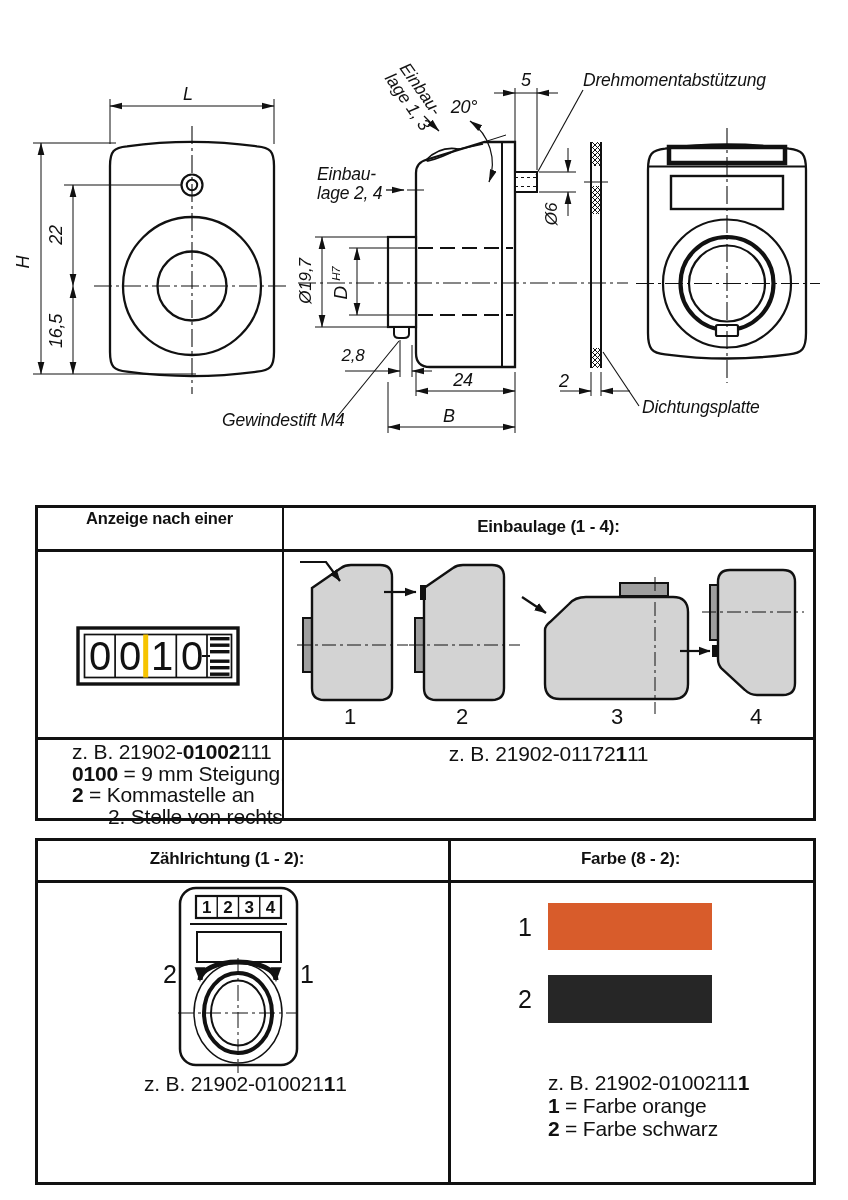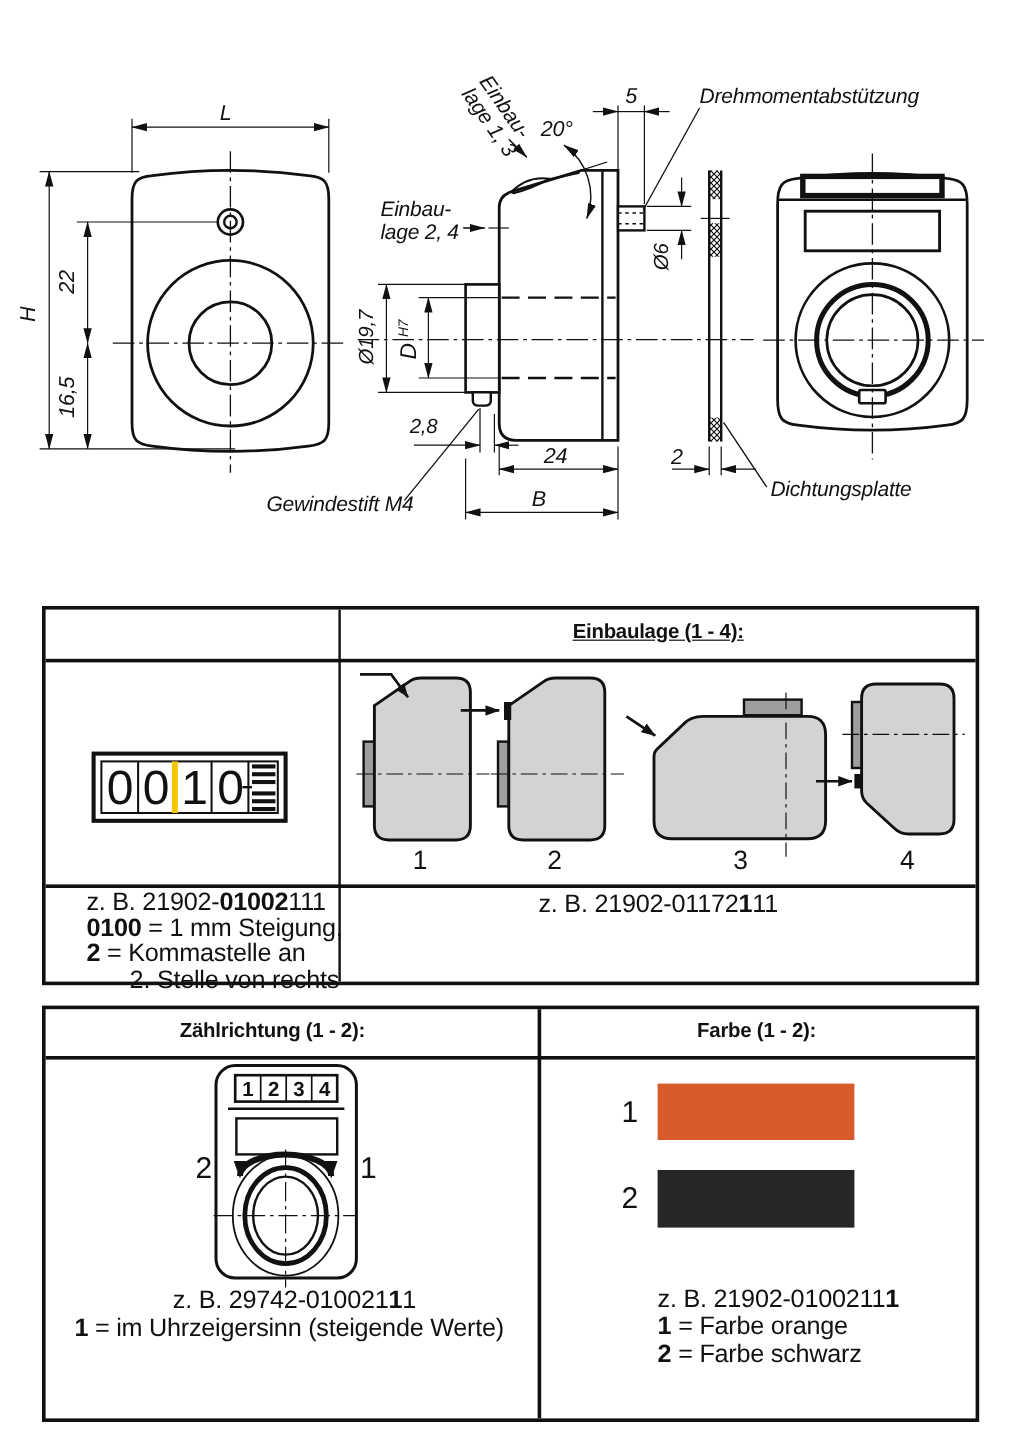--- a/index.html
+++ b/index.html
@@ -165,22 +165,23 @@
     </g>
   </svg>
 
   <div class="tbl" style="left:35px;top:505px;width:781px;height:316px;">
     <div class="hline" style="top:41px;"></div>
     <div class="hline" style="top:229px;"></div>
     <div class="vline" style="left:243.5px;"></div>
   </div>
 
   <div class="hdr" style="left:38px;top:508px;width:243px;">
-  </div>
-  <div class="hdr" style="left:284px;top:517px;width:529px;font-size:17px;text-decoration:underline;">Einbaulage (1 - 4):</div>
+    <div>Anzeige nach einer</div>
+  </div>
+  <div class="hdr" style="left:284px;top:517px;width:529px;font-size:17px;">Einbaulage (1 - 4):</div>
 
   <svg style="left:76px;top:626px;" width="164" height="60" viewBox="0 0 164 60">
     <rect x="2" y="2" width="160" height="56" fill="#fff" stroke="#111" stroke-width="3.4"></rect>
     <rect x="8.5" y="8.5" width="147" height="43" fill="#fff" stroke="#111" stroke-width="1.7"></rect>
     <path d="M39.1,8.5 L39.1,51.5 M100.3,8.5 L100.3,51.5 M131,8.5 L131,51.5" stroke="#111" stroke-width="1.7"></path>
     <rect x="67.2" y="8.5" width="5" height="43" style="fill: rgb(246, 196, 0);"></rect>
     <text class="cdig" text-anchor="middle" x="24" y="44">0</text>
     <text class="cdig" text-anchor="middle" x="54" y="44">0</text>
     <text class="cdig" text-anchor="middle" x="86" y="44">1</text>
     <text class="cdig" text-anchor="middle" x="116" y="44">0</text>
@@ -232,35 +233,35 @@
       <path d="M434,30 Q434,18 446,18 L499,18 Q511,18 511,30 L511,131 Q511,143 499,143 L473,143 Q466,143 461,138 L438,117 Q434,113 434,107 Z" fill="#d3d3d3" stroke="#111" stroke-width="2.4"></path>
       <rect x="428" y="93" width="7" height="12" fill="#111"></rect>
       <path d="M418,60 L520,60" stroke="#111" stroke-width="1" stroke-dasharray="14 4 3 4" fill="none"></path>
       <path d="M396,99 L426,99" stroke="#111" stroke-width="2.2" fill="none" marker-end="url(#ar2)"></path>
       <text class="num" text-anchor="middle" x="472" y="172">4</text>
     </g>
   </svg>
 
   <div class="txt" style="left:72px;top:741px;">
     <div><span>z. B. 21902-</span><b>01002</b><span>111</span></div>
-    <div><b>0100</b><span> = 1 mm Steigung,</span></div>
+    <div><b>0100</b><span> = 9 mm Steigung,</span></div>
     <div><b>2</b><span> = Kommastelle an</span></div>
     <div class="indent"><span>2. Stelle von rechts</span></div>
   </div>
   <div class="txt" style="left:284px;top:743px;width:529px;text-align:center;line-height:22px;">
     <div><span>z. B. 21902-01172</span><b>1</b><span>11</span></div>
   </div>
 
   <div class="tbl" style="left:35px;top:838px;width:781px;height:347px;">
     <div class="hline" style="top:39px;"></div>
     <div class="vline" style="left:410px;"></div>
   </div>
 
   <div class="hdr" style="left:38px;top:849px;width:378px;font-size:17px;">Zählrichtung (1 - 2):</div>
-  <div class="hdr" style="left:448px;top:849px;width:365px;font-size:17px;">Farbe (1 - 2):</div>
+  <div class="hdr" style="left:448px;top:849px;width:365px;font-size:17px;">Farbe (8 - 2):</div>
 
   <svg style="left:148px;top:880px;" width="184" height="196" viewBox="0 0 184 196">
     <defs>
       <marker id="arb" viewBox="0 0 14 11" markerWidth="15" markerHeight="12" refX="12" refY="5.5" orient="auto-start-reverse" markerUnits="userSpaceOnUse">
         <path d="M0,0.5 L14,5.5 L0,10.5 Z" fill="#111"></path>
       </marker>
     </defs>
     <rect x="32" y="8" width="117" height="177" rx="16" fill="#fff" stroke="#111" stroke-width="2.5"></rect>
     <rect x="48" y="16" width="85" height="22" fill="#fff" stroke="#111" stroke-width="2.2"></rect>
     <path d="M69.25,16 L69.25,38 M90.5,16 L90.5,38 M111.75,16 L111.75,38" stroke="#111" stroke-width="1.4"></path>
@@ -274,22 +275,21 @@
     <ellipse cx="90" cy="133" rx="34" ry="40" fill="none" stroke="#111" stroke-width="4"></ellipse>
     <ellipse cx="90" cy="133" rx="27" ry="32.5" fill="none" stroke="#111" stroke-width="2"></ellipse>
     <path d="M52,100 A38,18 0 0 1 128,100" fill="none" stroke="#111" stroke-width="5" marker-start="url(#arb)" marker-end="url(#arb)"></path>
     <path d="M90,78 L90,193" stroke="#111" stroke-width="1" stroke-dasharray="16 4 3 4"></path>
     <path d="M30,133 L148,133" stroke="#111" stroke-width="1" stroke-dasharray="16 4 3 4"></path>
   </svg>
   <div class="swlabel" style="left:163px;top:960px;">2</div>
   <div class="swlabel" style="left:300px;top:960px;">1</div>
 
   <div class="txt" style="left:62px;top:1073px;line-height:22.5px;">
-    <div style="padding-left:82px;"><span>z. B.  29742-010021</span><b>1</b><span>1</span></div>
-    <div><b>1</b><span> = im Uhrzeigersinn (steigende Werte)</span></div>
+    <div style="padding-left:82px;"><span>z. B.  21902-010021</span><b>1</b><span>1</span></div>
   </div>
 
   <div class="swlabel" style="left:518px;top:913px;">1</div>
   <div class="swatch" style="left: 548px; top: 903px; width: 164px; height: 47px; background-color: rgb(216, 92, 43);"></div>
   <div class="swlabel" style="left:518px;top:985px;">2</div>
   <div class="swatch" style="left: 548px; top: 975px; width: 164px; height: 48px; background-color: rgb(38, 38, 38);"></div>
 
   <div class="txt" style="left:548px;top:1071px;line-height:23px;">
     <div><span>z. B. 21902-0100211</span><b>1</b><span></span></div>
     <div><b>1</b><span> = Farbe orange</span></div>

